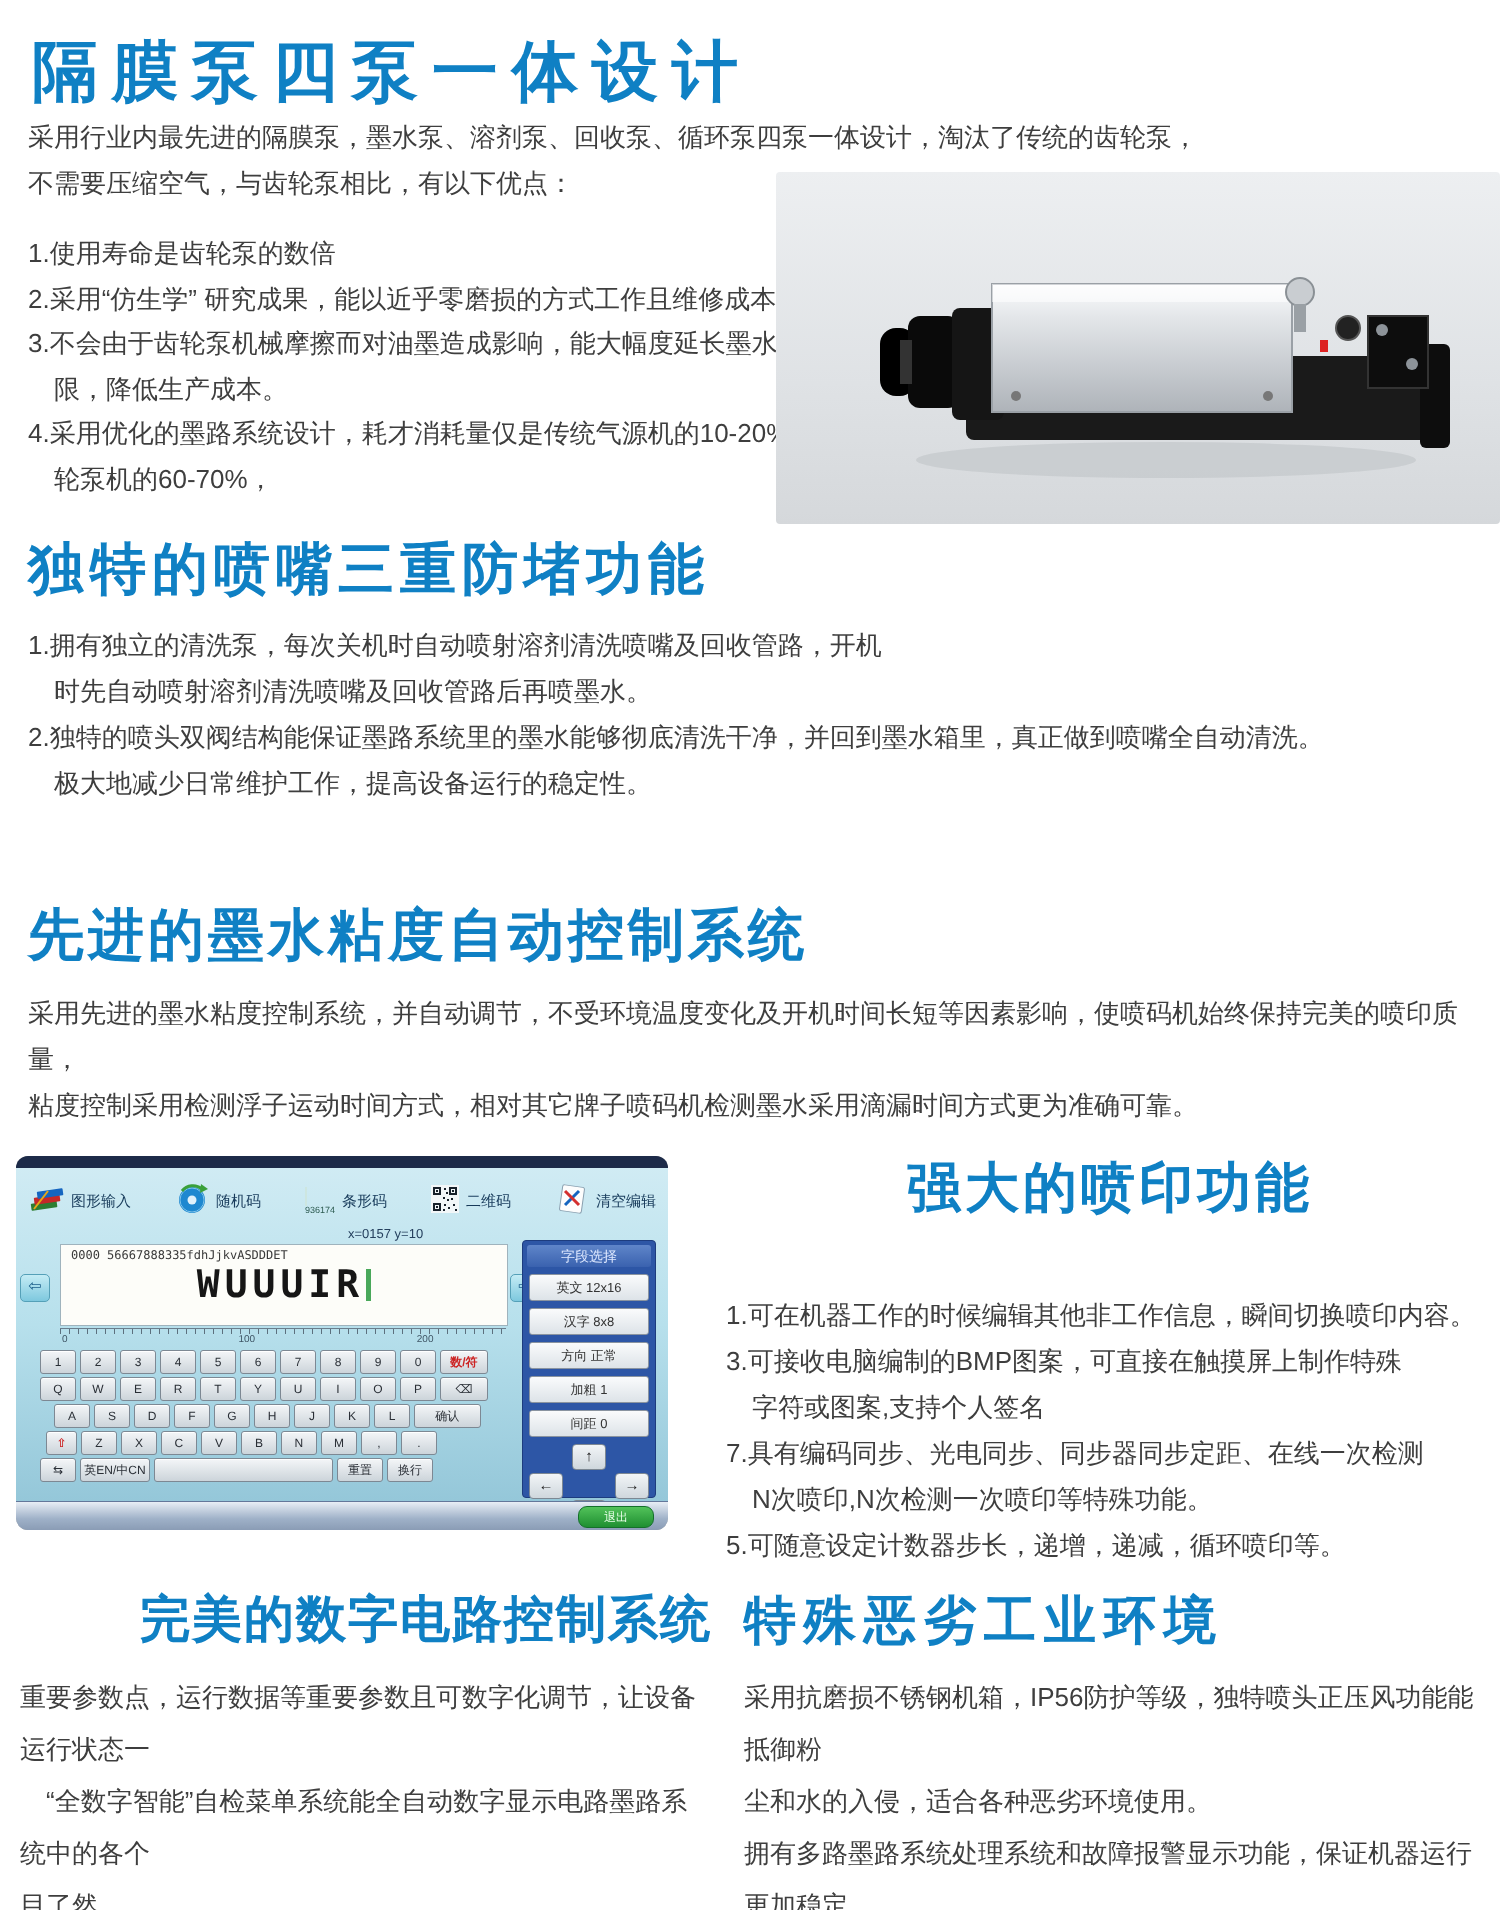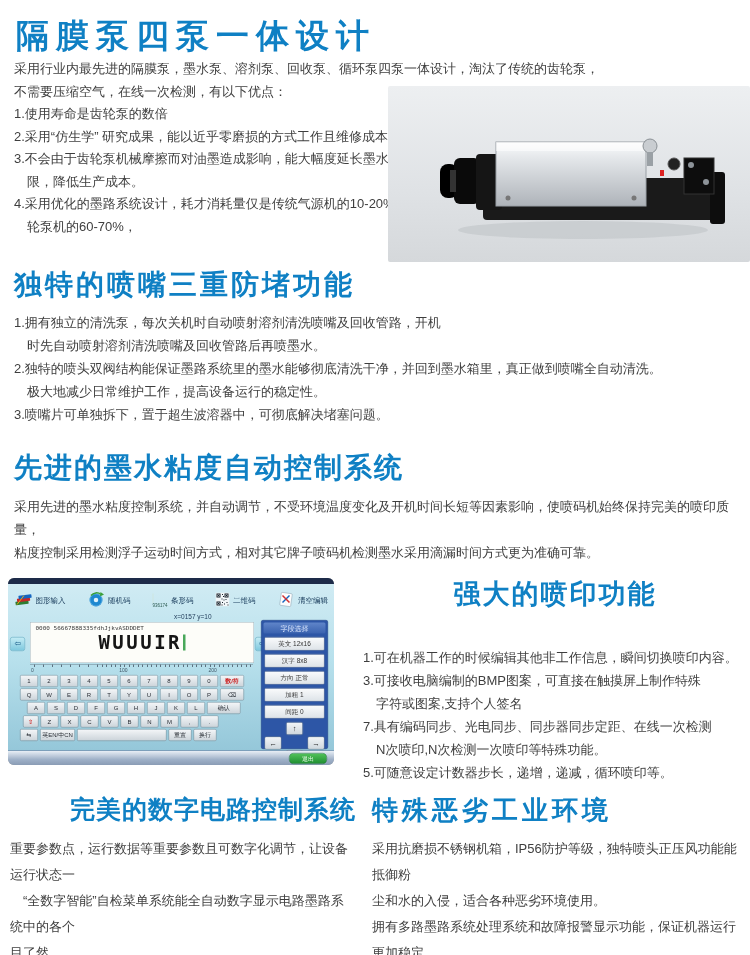--- a/index.html
+++ b/index.html
@@ -8,21 +8,21 @@
   .h{position:absolute;font-weight:700;color:var(--accent,#0f80c4);white-space:nowrap;}
   .h1{left:16px;top:14px;font-size:33px;letter-spacing:7px;}
   .h2{left:14px;top:266px;font-size:28px;letter-spacing:3px;}
   .h3{left:14px;top:449px;font-size:28px;letter-spacing:2px;text-align:center;}
   .h4{left:363px;top:576px;width:384px;text-align:center;font-size:27px;letter-spacing:2px;}
   .h5{left:8px;top:793px;width:348px;text-align:right;font-size:25px;letter-spacing:1px;}
   .h6{left:372px;top:793px;font-size:26px;letter-spacing:4px;}
   .lines{position:absolute;font-size:13px;}
   .line{white-space:pre-wrap;}
   #intro{left:14px;top:57px;line-height:23px;}
-  #list1{left:14px;top:103px;line-height:22.5px;}
+  #list1{left:14px;top:116px;line-height:22.5px;}
   #list2{left:14px;top:311px;line-height:23px;}
   #para3{left:14px;top:495px;line-height:23px;}
   #list4{left:363px;top:646px;line-height:23px;}
   #para5{left:10px;top:836px;line-height:26px;width:346px;}
   #para6{left:372px;top:836px;line-height:26px;width:376px;}
 
   
   #pump-photo{position:absolute;left:388px;top:86px;width:362px;height:176px;border-radius:2px;overflow:hidden;}
 
   
@@ -65,21 +65,21 @@
 </style>
 </head>
 <body>
 
 <div class="page">
 
   <div class="h h1">隔膜泵四泵一体设计</div>
   <div class="lines" id="intro">
 
   <div class="line">采用行业内最先进的隔膜泵，墨水泵、溶剂泵、回收泵、循环泵四泵一体设计，淘汰了传统的齿轮泵，</div>
-      <div class="line">不需要压缩空气，在线一次检测，有以下优点：</div>
+      <div class="line">不需要压缩空气，与齿轮泵相比，有以下优点：</div>
     </div>
   <div class="lines" id="list1">
 
   <div class="line">1.使用寿命是齿轮泵的数倍</div>
       <div class="line">2.采用“仿生学” 研究成果，能以近乎零磨损的方式工作且维修成本相当低</div>
       <div class="line">3.不会由于齿轮泵机械摩擦而对油墨造成影响，能大幅度延长墨水使用期</div>
       <div class="line">　限，降低生产成本。</div>
       <div class="line">4.采用优化的墨路系统设计，耗才消耗量仅是传统气源机的10-20%，齿</div>
       <div class="line">　轮泵机的60-70%，</div>
     </div>
@@ -120,21 +120,20 @@
     </svg>
   </div>
 
   <div class="h h2">独特的喷嘴三重防堵功能</div>
   <div class="lines" id="list2">
 
   <div class="line">1.拥有独立的清洗泵，每次关机时自动喷射溶剂清洗喷嘴及回收管路，开机</div>
       <div class="line">　时先自动喷射溶剂清洗喷嘴及回收管路后再喷墨水。</div>
       <div class="line">2.独特的喷头双阀结构能保证墨路系统里的墨水能够彻底清洗干净，并回到墨水箱里，真正做到喷嘴全自动清洗。</div>
       <div class="line">　极大地减少日常维护工作，提高设备运行的稳定性。</div>
-      <div class="line">3.喷嘴片可单独拆下，置于超生波溶器中，可彻底解决堵塞问题。</div>
     </div>
 
   <div class="h h3">先进的墨水粘度自动控制系统</div>
   <div class="lines" id="para3">
 
   <div class="line">采用先进的墨水粘度控制系统，并自动调节，不受环境温度变化及开机时间长短等因素影响，使喷码机始终保持完美的喷印质量，</div>
       <div class="line">粘度控制采用检测浮子运动时间方式，相对其它牌子喷码机检测墨水采用滴漏时间方式更为准确可靠。</div>
     </div>
 
   <div id="screen">

